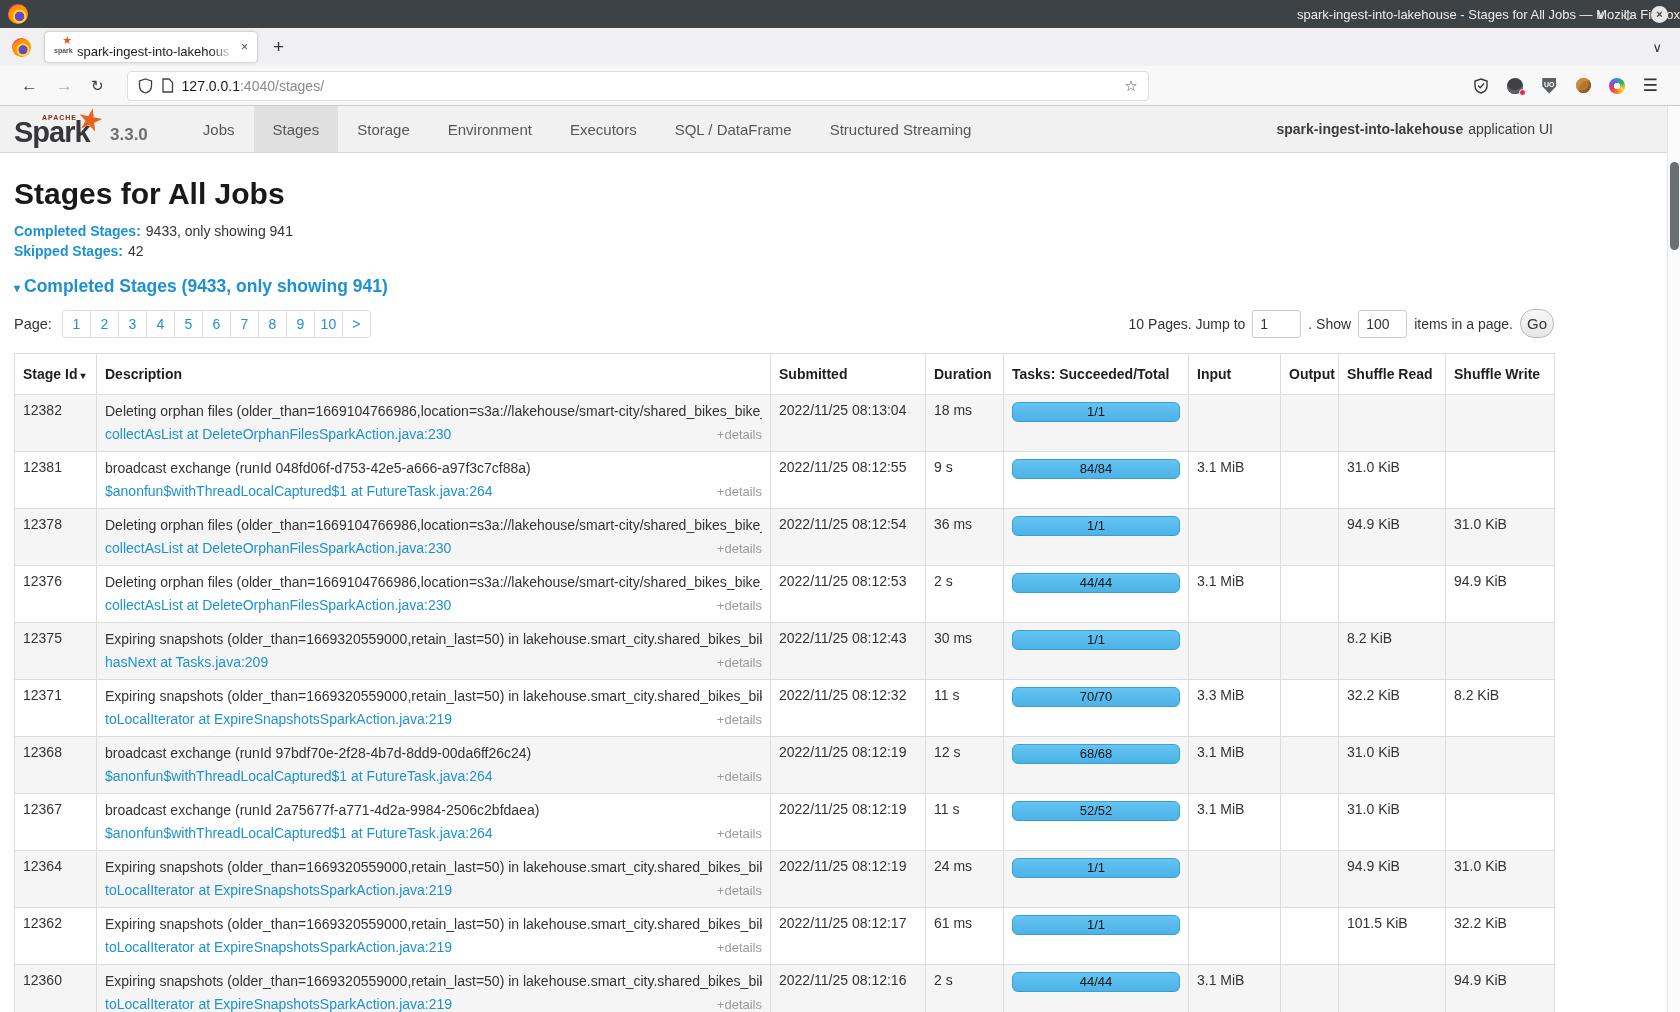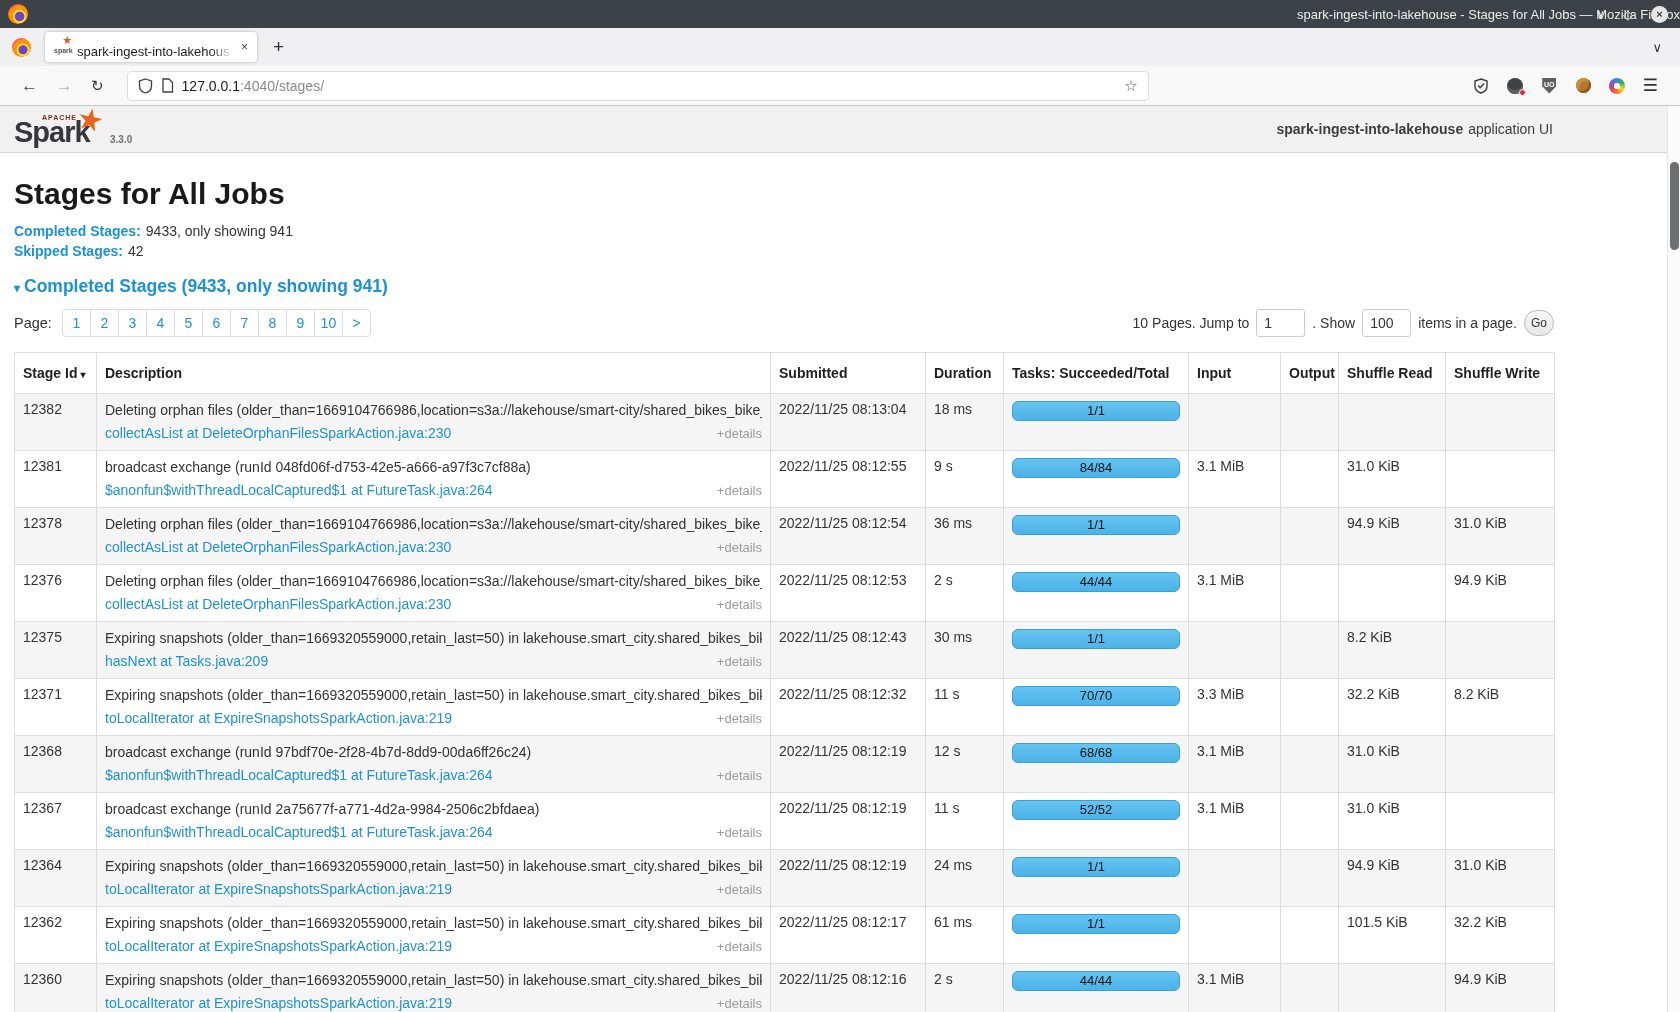--- a/index.html
+++ b/index.html
@@ -64,21 +64,21 @@
   
   .sparknav { position:absolute; left:0; top:106px; width:1680px; height:47px;
               background:#f1f1f1; border-bottom:1px solid #d8d8d8; display:flex; align-items:stretch; }
   .logo { width:86px; position:relative; margin-left:14px; flex:none; }
   .logo .apache { position:absolute; left:28px; top:8px; font-size:7px; letter-spacing:1px;
                   font-weight:bold; color:#7c2c22; }
   .logo .spark-word { position:absolute; left:0px; top:10px; font-size:29px; font-weight:bold;
                       color:#37363b; letter-spacing:-1px; }
   .logo .spark-star { position:absolute; right:-4px; top:-4px; color:#e8641e; font-size:30px;
                       transform:rotate(12deg); }
-  .version { align-self:flex-end; margin:0 0 7px 10px; font-size:10px; font-weight:bold; color:#6f6f6f; }
+  .version { align-self:flex-end; margin:0 0 7px 10px; font-size:17px; font-weight:bold; color:#6f6f6f; }
   .nav-items { display:flex; margin-left:36px; }
   .nav-item { display:flex; align-items:center; padding:0 19px; font-size:15px; color:#565656; cursor:pointer; }
   .nav-item.active { background:#e0e0e0; }
   .app-id { margin-left:auto; display:flex; align-items:center; padding-right:127px; font-size:14px; color:#3d3d3d; }
   .app-id b { margin-right:5px; }
 
   
   .content { position:absolute; left:14px; top:153px; width:1540px; }
   h1 { font-size:30px; font-weight:bold; color:#191919; margin:24px 0 12px; }
   .stat-line { font-size:14px; margin:4px 0; color:#333; }
@@ -89,21 +89,21 @@
   .controls { display:flex; justify-content:space-between; align-items:center; margin:12px 0 15px; }
   .controls-left { display:flex; align-items:center; gap:10px; font-size:14.5px; color:#333; }
   .page-list { display:inline-flex; list-style:none; border:1px solid #ddd; border-radius:4px; overflow:hidden; }
   .page-list li { border-left:1px solid #ddd; }
   .page-list li:first-child { border-left:none; }
   .page-list a { display:block; min-width:27px; padding:5px 0; text-align:center;
                  color:#1d91d2; font-size:14px; text-decoration:none; cursor:pointer; }
   .controls-right { display:flex; align-items:center; gap:7px; font-size:14px; color:#333; }
   .ctl-input { width:49px; height:28px; border:1px solid #ccc; border-radius:3px; padding:0 7px;
                font-size:14px; color:#333; font-family:"Liberation Sans",sans-serif; }
-  .go-btn { padding:5px 6px; font-size:12px; color:#333; border:1px solid #b9b9b9; border-radius:14px;
+  .go-btn { padding:5px 6px; font-size:15px; color:#333; border:1px solid #b9b9b9; border-radius:14px;
             background:linear-gradient(#f8f8f8,#e6e6e6); cursor:pointer; font-family:"Liberation Sans",sans-serif; }
 
   table { width:1540px; border-collapse:collapse; table-layout:fixed; font-size:14px; }
   th, td { border:1px solid #ddd; text-align:left; vertical-align:top; }
   th { padding:12px 8px; color:#1f1f1f; font-weight:bold; background:#fff; }
   td { padding:7px 8px; color:#333; }
   tr.stripe td { background:#f5f5f5; }
   .sort-arrow { font-size:10px; margin-left:3px; }
   .d1 { display:block; white-space:nowrap; overflow:hidden; line-height:19px; }
   .d2 { display:flex; justify-content:space-between; align-items:baseline; margin-top:4px; line-height:19px; }
@@ -184,20 +184,29 @@
   </div>
 </div>
 
 <div class="sparknav">
   <div class="logo">
     <span class="apache">APACHE</span>
     <span class="spark-word">Spark</span>
     <span class="spark-star">★</span>
   </div>
   <span class="version">3.3.0</span>
+  <div class="nav-items" id="nav-items">
+      <div class="nav-item">Jobs</div>
+      <div class="nav-item active">Stages</div>
+      <div class="nav-item">Storage</div>
+      <div class="nav-item">Environment</div>
+      <div class="nav-item">Executors</div>
+      <div class="nav-item">SQL / DataFrame</div>
+      <div class="nav-item">Structured Streaming</div>
+    </div>
   <div class="app-id">
     <b>spark-ingest-into-lakehouse</b>
     <span>application UI</span>
   </div>
 </div>
 
 <div class="content">
   <h1>Stages for All Jobs</h1>
 
   <div id="stats">

